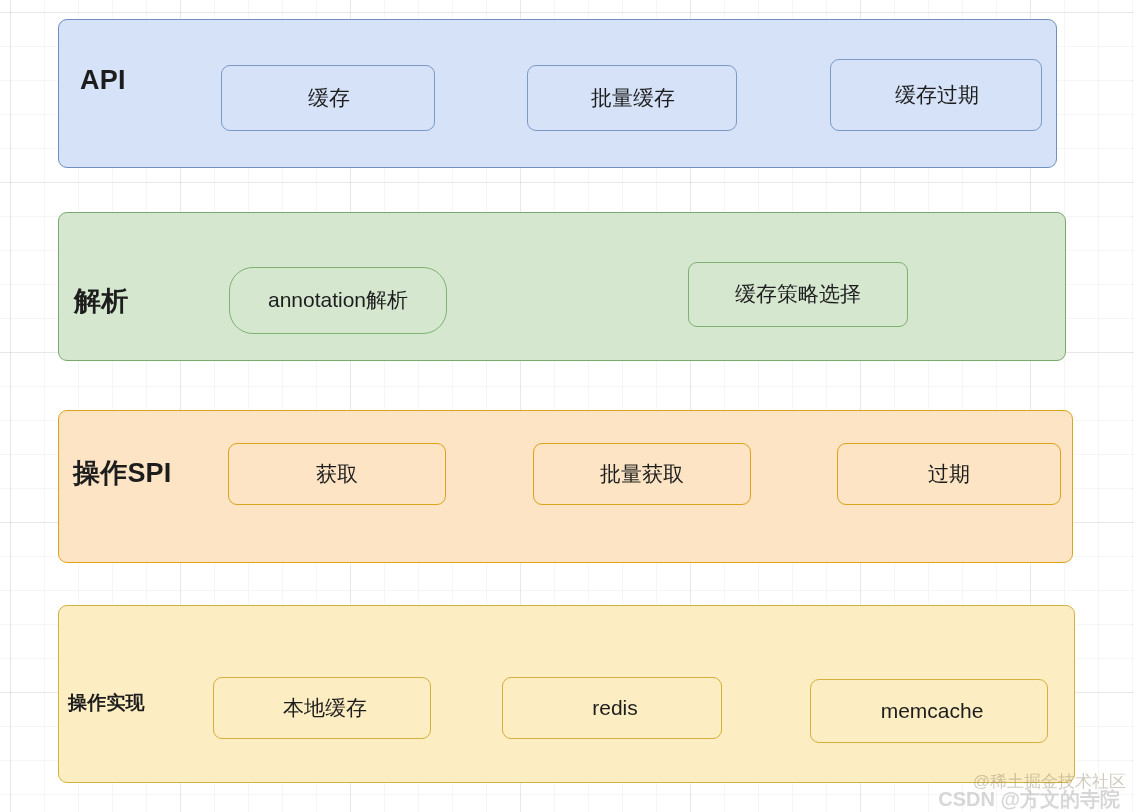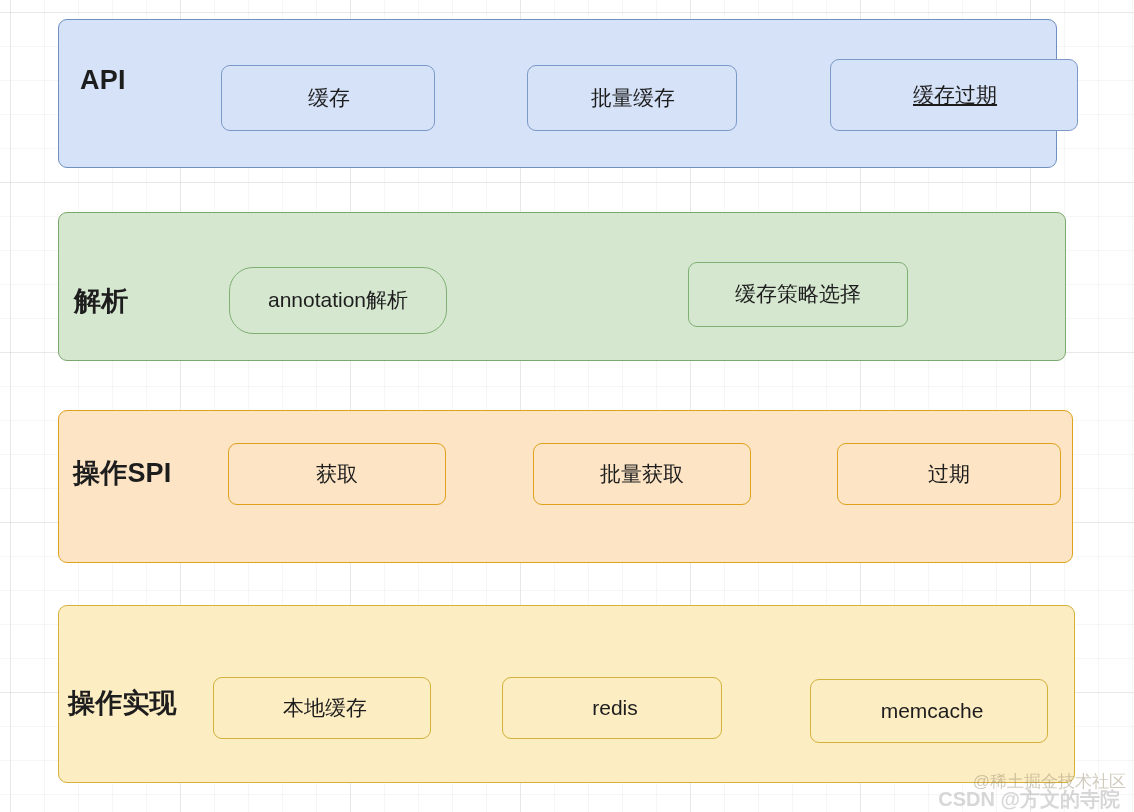--- a/index.html
+++ b/index.html
@@ -71,21 +71,21 @@
     left: 80px; top: 80px; font-size: 27px; transform: translateY(-50%);
   }
   .node-blue {
     background: #d5e2f7;
     border: 1.5px solid #7c9ac8;
     font-size: 21px;
     padding-left: 8px;
   }
   #node-cache      { left: 221px; top: 65px;  width: 214px; height: 66px; }
   #node-batchcache { left: 527px; top: 65px;  width: 210px; height: 66px; }
-  #node-cacheexp   { left: 830px; top: 59px;  width: 248px; height: 72px; text-decoration: underline; }
+  #node-cacheexp   { left: 830px; top: 59px;  width: 212px; height: 72px; }
 
   
   #layer-parse {
     left: 58px; top: 212px; width: 1008px; height: 149px;
     background: #d6e7d0;
     border: 1.6px solid #7aa96d;
   }
   #title-parse {
     left: 74px; top: 301px; font-size: 27px; transform: translateY(-50%);
   }
@@ -115,21 +115,21 @@
   #node-batchget { left: 533px; top: 443px; width: 218px; height: 62px; }
   #node-expire   { left: 837px; top: 443px; width: 224px; height: 62px; }
 
   
   #layer-impl {
     left: 58px; top: 605px; width: 1017px; height: 178px;
     background: #fcedc2;
     border: 1.8px solid #d4b13c;
   }
   #title-impl {
-    left: 68px; top: 703px; font-size: 27px; transform: translateY(-50%);
+    left: 68px; top: 703px; font-size: 19px; transform: translateY(-50%);
   }
   .node-yellow {
     background: #fcedc2;
     border: 1.8px solid #d4b13c;
     font-size: 21px;
     padding-left: 12px;
   }
   #node-local     { left: 213px; top: 677px; width: 218px; height: 62px; }
   #node-redis     { left: 502px; top: 677px; width: 220px; height: 62px; }
   #node-memcache  { left: 810px; top: 679px; width: 238px; height: 64px; }

